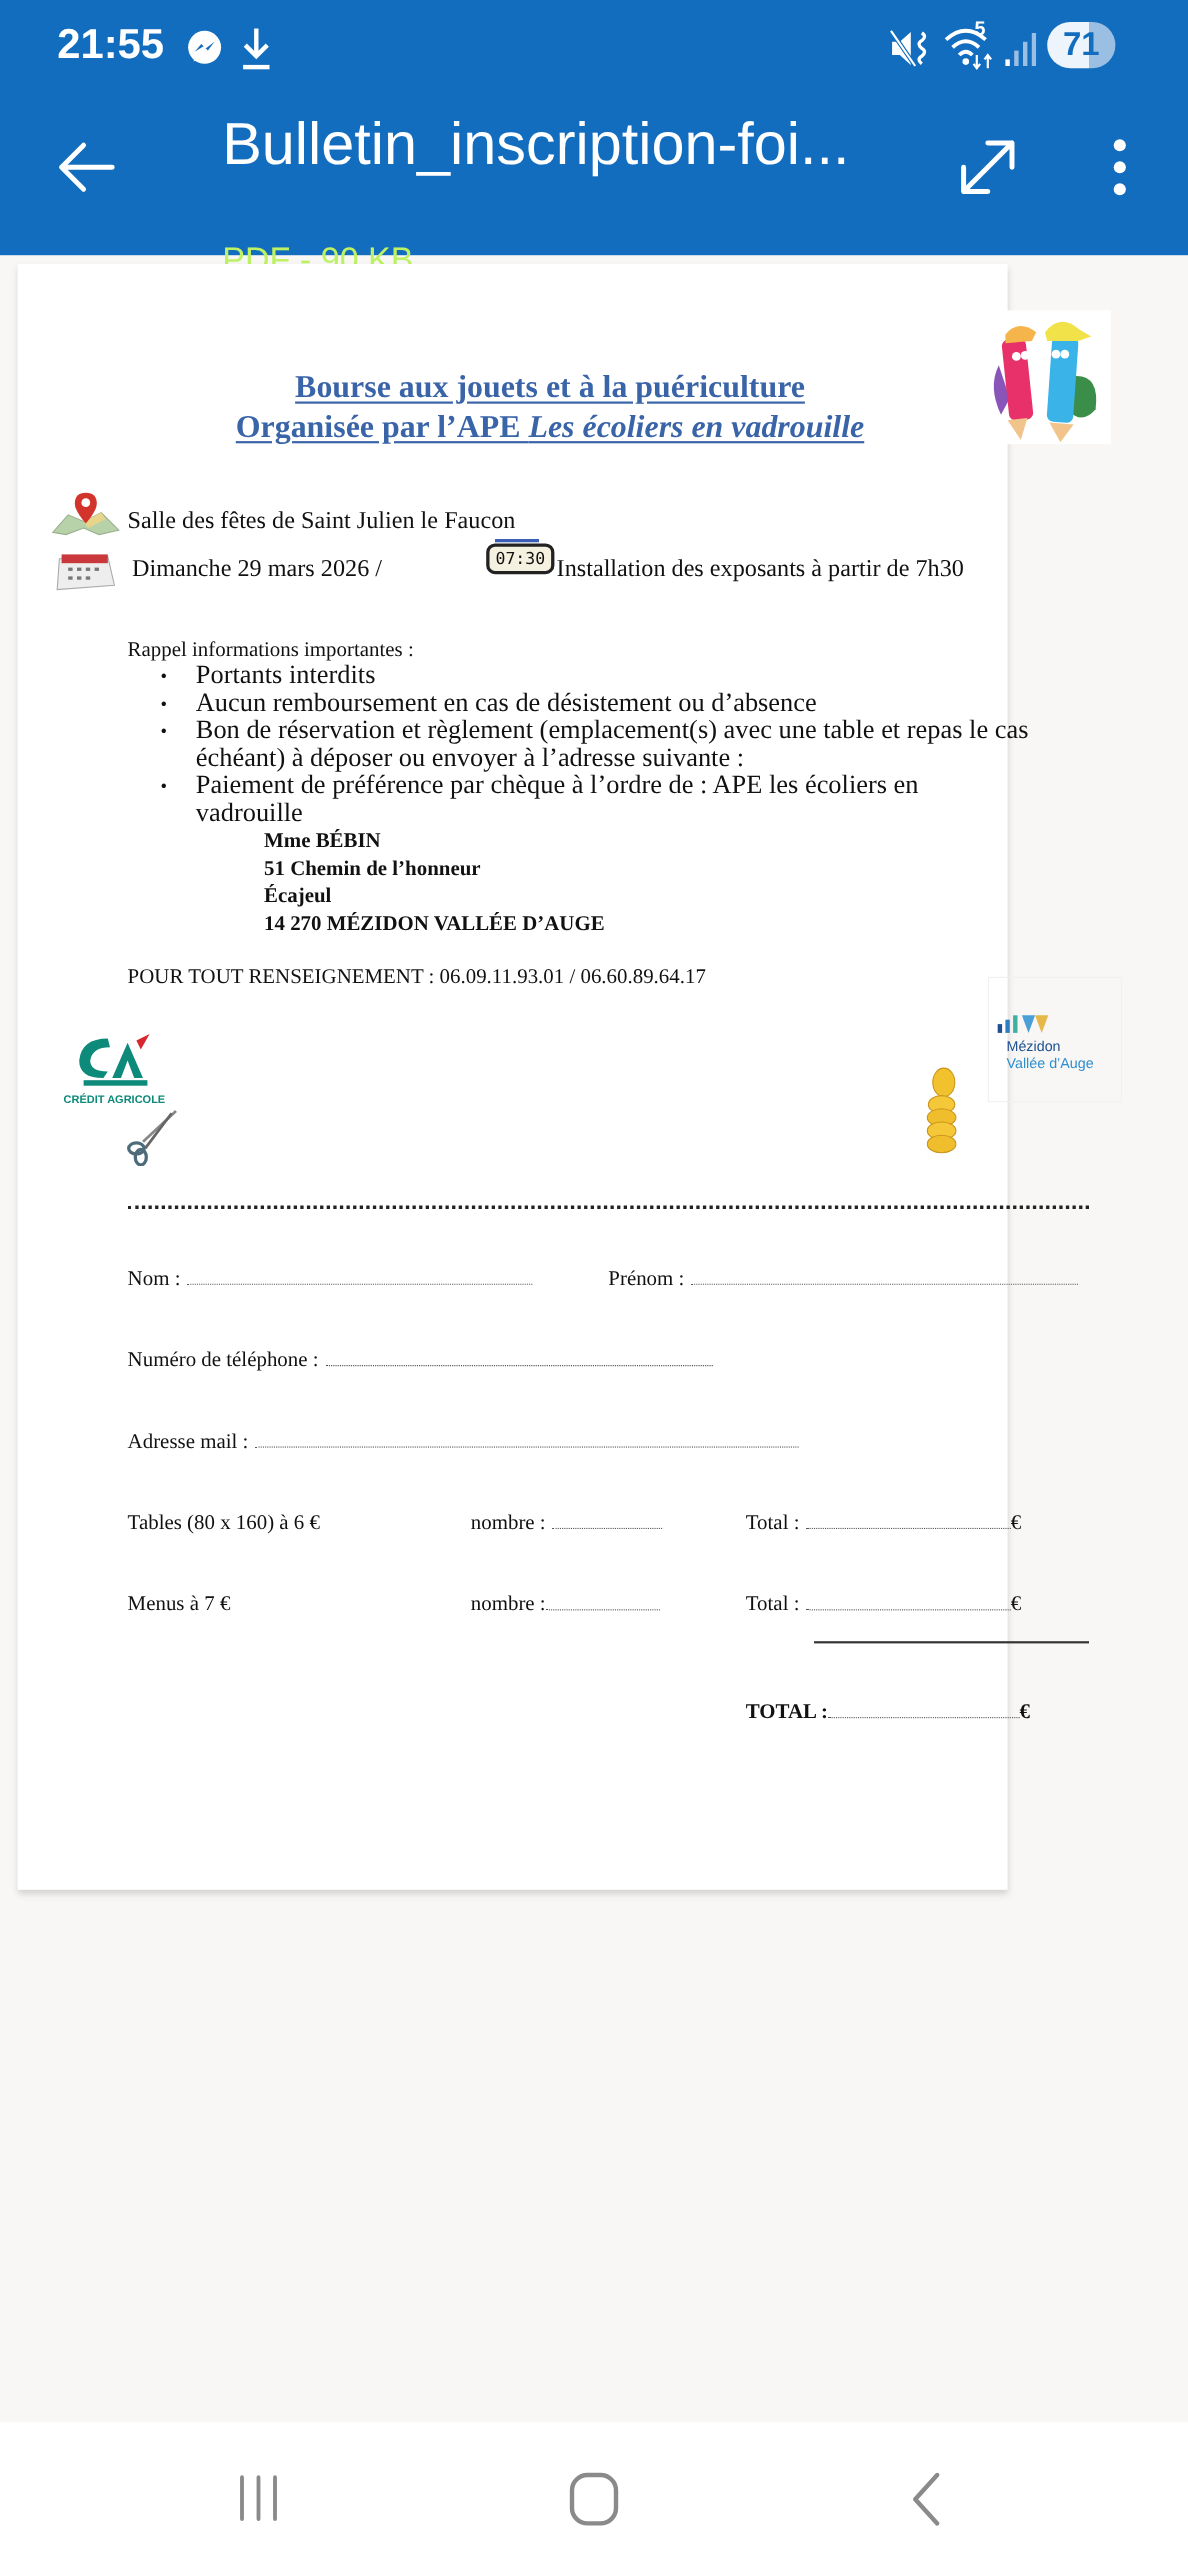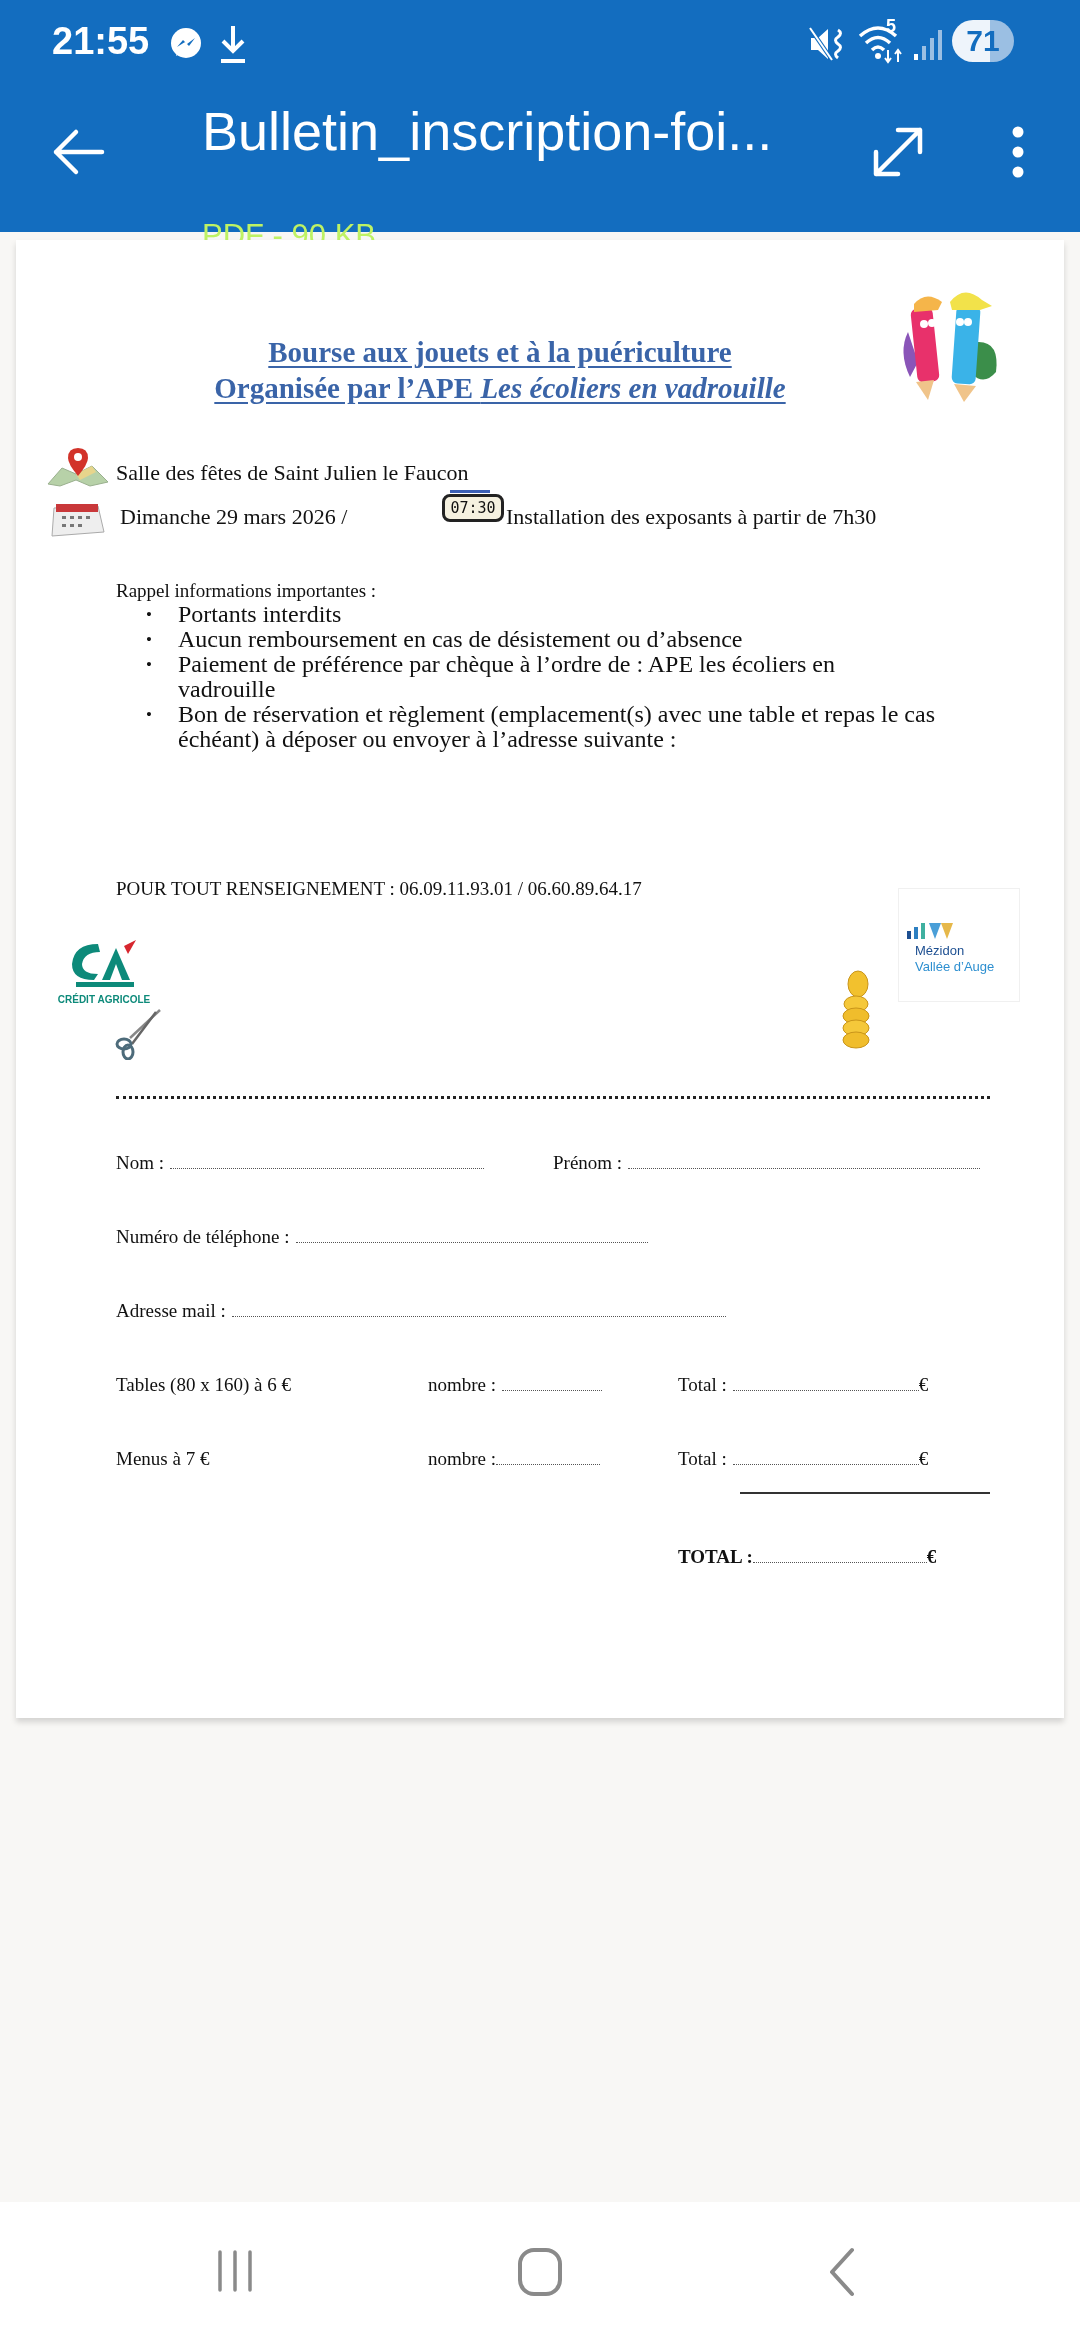--- a/index.html
+++ b/index.html
@@ -13,21 +13,21 @@
   .sb-icon { position: absolute; top: 12px; }
   .battery { position: absolute; left: 952px; top: 6px; width: 62px; height: 42px; border-radius: 21px; background: linear-gradient(to right, #eef4fb 0 62%, #9bbfe3 62% 100%); color: #136dbf; font-weight: bold; font-size: 30px; text-align: center; line-height: 42px; }
 
   .back-btn { position: absolute; left: 48px; top: 122px; width: 60px; height: 60px; }
   .title { position: absolute; left: 202px; top: 100px; font-size: 54px; font-weight: normal; white-space: nowrap; }
   .subtitle { position: absolute; left: 202px; top: 174px; font-size: 31px; color: #bef264; margin-top: 44px; }
   .expand-btn { position: absolute; left: 868px; top: 122px; width: 60px; height: 60px; }
   .more-btn { position: absolute; left: 1000px; top: 122px; width: 36px; height: 60px; }
 
   
-  .page { position: absolute; left: 16px; top: 240px; width: 1048px; height: 1478px; background: #fff; box-shadow: 0 4px 6px rgba(0,0,0,0.15); font-family: "Liberation Serif", serif; color: #111; }
+  .page { position: absolute; left: 16px; top: 240px; width: 900px; height: 1478px; background: #fff; box-shadow: 0 4px 6px rgba(0,0,0,0.15); font-family: "Liberation Serif", serif; color: #111; }
   .doc-title { position: absolute; left: 0; width: 968px; text-align: center; color: #3a64a8; font-weight: bold; font-size: 29px; text-decoration: underline; text-underline-offset: 4px; }
   .doc-title.l1 { top: 96px; }
   .doc-title.l2 { top: 132px; }
   .doc-title em { font-style: italic; }
   .pencils { position: absolute; left: 872px; top: 42px; width: 122px; height: 122px; }
 
   .info-line { position: absolute; font-size: 22px; }
   .ico { position: absolute; }
 
   .body-text { position: absolute; font-size: 19px; line-height: 25px; }
@@ -150,24 +150,30 @@
   <div class="ico" style="left:426px;top:254px;width:62px;height:28px;border:3px solid #222;border-radius:8px;background:#f5f1e0;font-family:'DejaVu Sans Mono',monospace;font-size:15px;text-align:center;line-height:22px;">
     <span>07:30</span>
   </div>
   <div class="ico" style="left:434px;top:250px;width:40px;height:3px;background:#3b5fb5;"></div>
   <div class="info-line" style="left:490px;top:264px">Installation des exposants à partir de 7h30</div>
 
   <div class="body-text" style="left:100px;top:338px">Rappel informations importantes :</div>
   <ul class="bullets">
     <li>Portants interdits</li>
     <li>Aucun remboursement en cas de désistement ou d’absence</li>
+    <li>Bon de réservation et règlement (emplacement(s) avec une table et repas le cas échéant) à déposer ou envoyer à l’adresse suivante :</li>
     <li>Paiement de préférence par chèque à l’ordre de : APE les écoliers en vadrouille</li>
-    <li>Bon de réservation et règlement (emplacement(s) avec une table et repas le cas échéant) à déposer ou envoyer à l’adresse suivante :</li>
   </ul>
 
+  <div class="address">
+    <div>Mme BÉBIN</div>
+    <div>51 Chemin de l’honneur</div>
+    <div>Écajeul</div>
+    <div>14 270 MÉZIDON VALLÉE D’AUGE</div>
+  </div>
 
   <div class="body-text" style="left:100px;top:636px">POUR TOUT RENSEIGNEMENT : 06.09.11.93.01 / 06.60.89.64.17</div>
 
   <div class="ca-logo">
     <svg width="100" height="48" viewBox="0 0 100 48">
       <path d="M44 4 Q20 4 18 24 Q18 40 40 40 L44 34 Q28 34 28 24 Q30 12 46 12 Z" fill="#0d8a7a"></path>
       <path d="M48 40 L62 8 L76 40 L68 40 L62 24 L56 40 Z" fill="#0d8a7a"></path>
       <path d="M70 6 L82 0 L74 14 Z" fill="#d7262e"></path>
       <rect x="22" y="42" width="58" height="5" fill="#0d8a7a"></rect>
     </svg>

